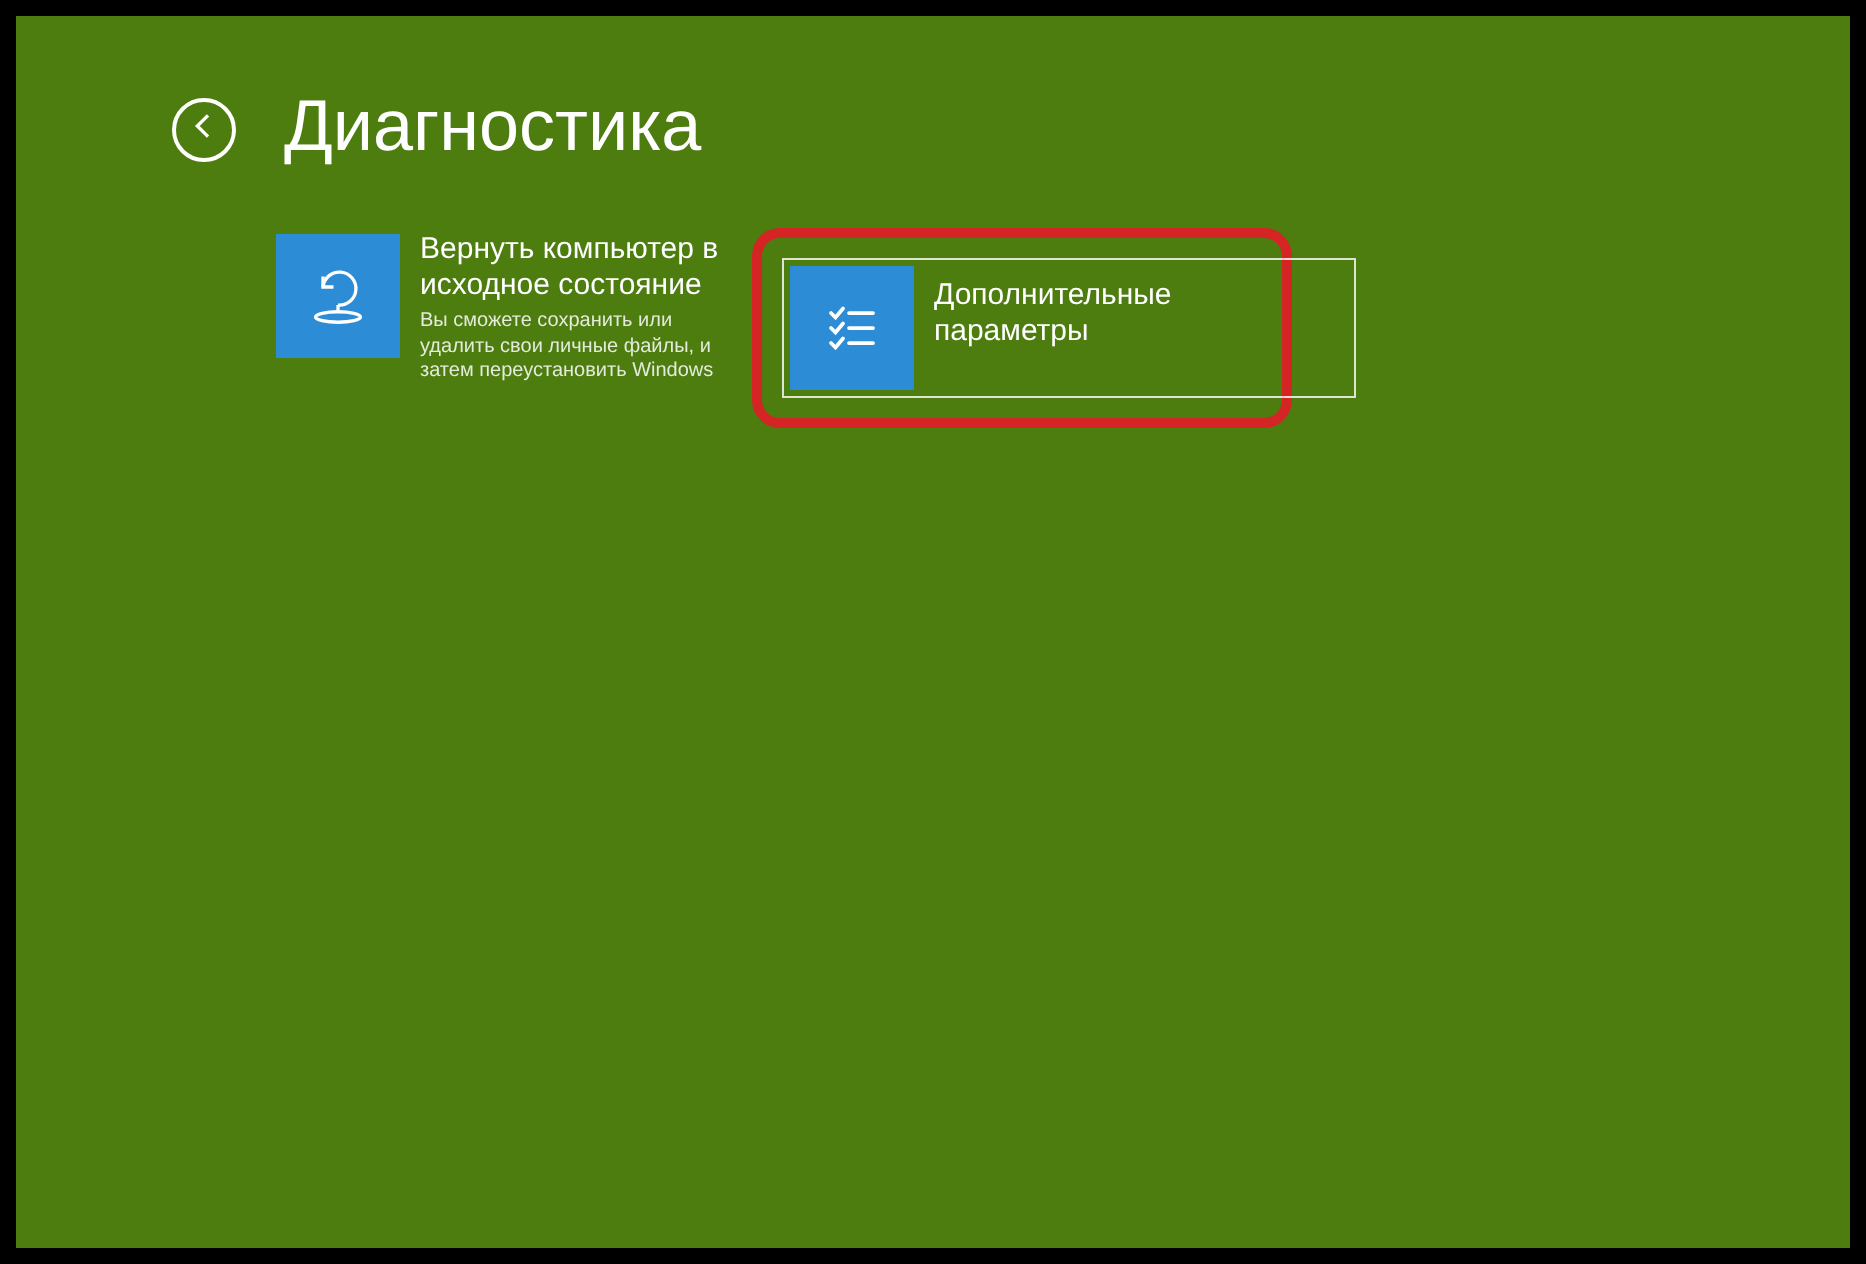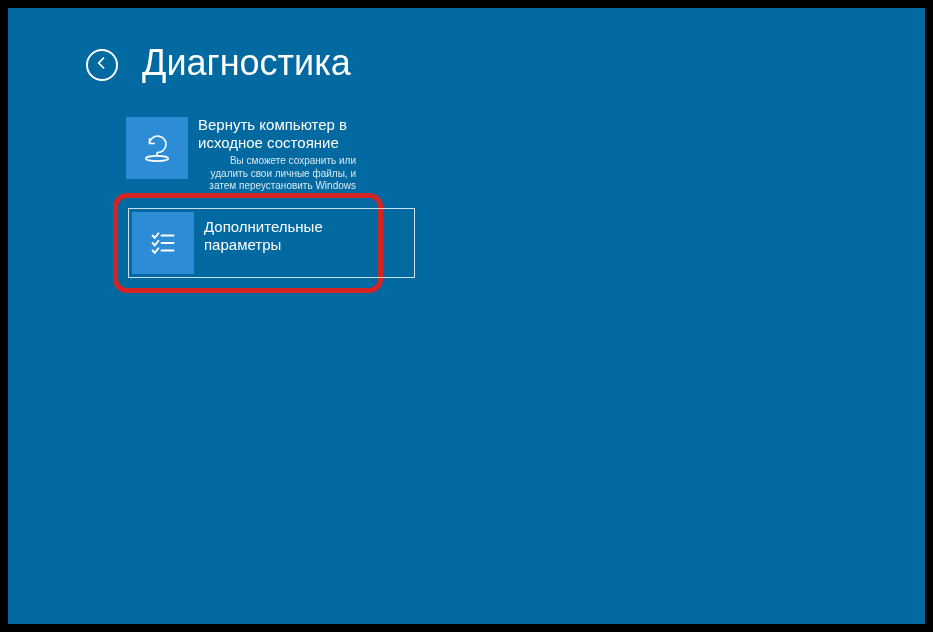--- a/index.html
+++ b/index.html
@@ -14,21 +14,21 @@
       font-family: "Segoe UI Light", "Segoe UI", Arial, sans-serif;
       overflow: hidden;
       position: relative;
     }
     .frame {
       position: absolute;
       top: 8px;
       left: 8px;
       right: 8px;
       bottom: 8px;
-      background: #0369a1;
+      background: #4d7c0f;
     }
     .header {
       display: flex;
       align-items: center;
       padding: 34px 0 0 78px;
       gap: 24px;
     }
     .back-btn {
       width: 32px;
       height: 32px;
@@ -45,22 +45,23 @@
       height: 16px;
     }
     .title {
       color: #fff;
       font-size: 36px;
       font-weight: 300;
     }
     .tiles {
       padding: 30px 0 0 118px;
       display: flex;
-      flex-direction: column;
-      gap: 0;
+      flex-direction: row;
+      gap: 11px;
+      margin-left: 12px;
     }
     .tile {
       width: 240px;
       min-height: 68px;
       display: flex;
       align-items: flex-start;
       padding: 0;
       cursor: pointer;
       position: relative;
     }
@@ -87,21 +88,20 @@
       font-size: 15px;
       font-weight: 400;
       line-height: 1.2;
       color: #fff;
     }
     .tile-desc {
       font-size: 10px;
       line-height: 1.25;
       color: rgba(255,255,255,0.85);
       margin-top: 3px;
-      text-align: right;
     }
     .highlight-wrap {
       position: relative;
       width: 270px;
       padding: 10px 10px;
       border: 5px solid #d52424;
       border-radius: 14px;
       margin-left: -13px;
     }
     .tile-selected {

